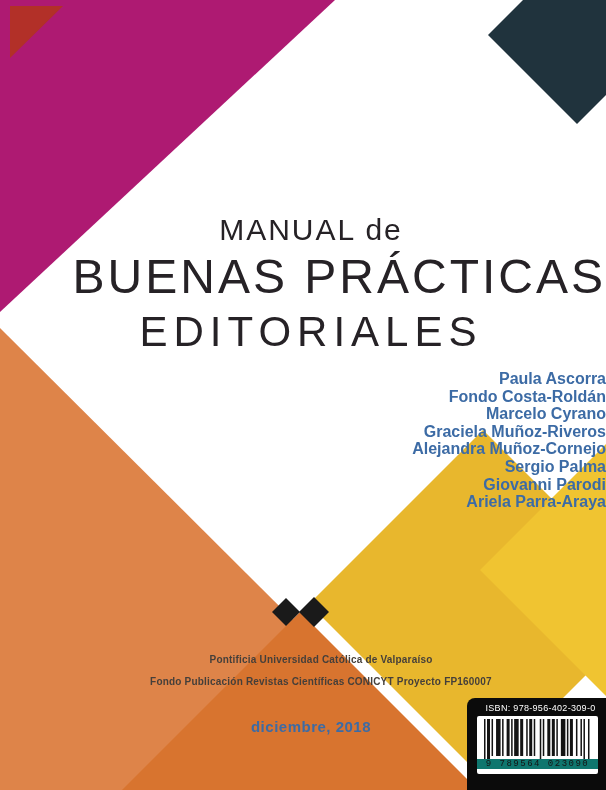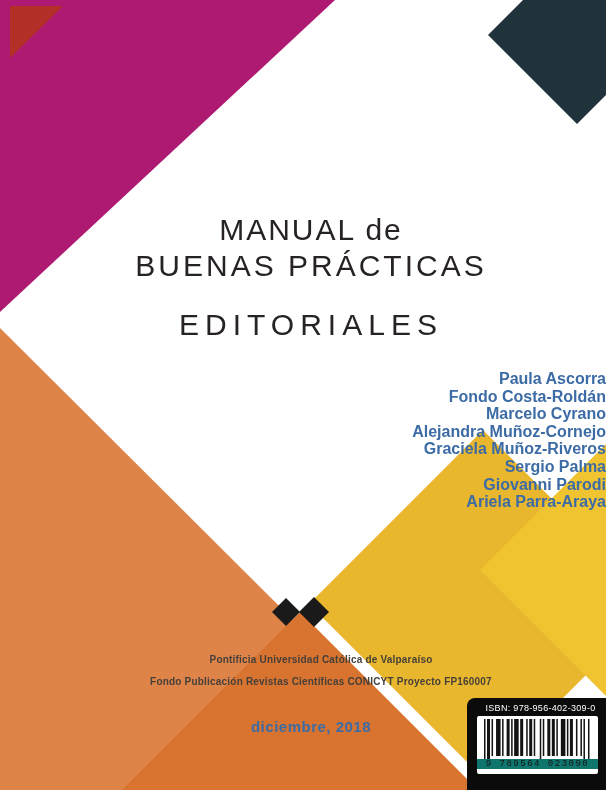--- a/index.html
+++ b/index.html
@@ -9,22 +9,22 @@
     --credits-text:#453F3A; --barcode-box:#0B0B0B;
   }
   html,body{margin:0;padding:0;background:#888;}
   .cover{
     position:relative; width:606px; height:790px; background:#ffffff;
     overflow:hidden; font-family:"Liberation Sans","DejaVu Sans",sans-serif;
   }
   .bg{position:absolute;left:0;top:0;width:606px;height:790px;display:block;}
   .txt{position:absolute;left:16px;right:0;text-align:center;white-space:nowrap;}
   .title1{top:213px;font-size:30px;letter-spacing:2px;color:var(--title-text);}
-  .title2{top:249px;font-size:30px;letter-spacing:3px;color:var(--title-text);}
-  .title3{top:308px;font-size:30px;letter-spacing:6px;color:var(--title-text);}
+  .title2{top:249px;font-size:48px;letter-spacing:3px;color:var(--title-text);text-align:right;}
+  .title3{top:308px;font-size:42px;letter-spacing:6px;color:var(--title-text);}
   .authors{position:absolute;left:0;right:0;top:370px;text-align:right;
     color:var(--accent-blue);font-size:16px;line-height:17.6px;font-weight:600;}
   .credits{position:absolute;left:0;right:0;text-align:center;
     color:var(--credits-text);font-size:10px;font-weight:600;letter-spacing:.2px;padding-left:36px;}
   .credits1{top:676px;} .credits2{top:654px;}
   .date{top:718px;font-size:15px;font-weight:600;color:var(--accent-blue);letter-spacing:.5px;}
   .isbn-box{
     position:absolute; left:467px; top:698px; right:-8px; height:100px;
     background:var(--barcode-box); border-radius:8px;
   }
@@ -61,22 +61,22 @@
   </svg>
 
   <div class="txt title1">MANUAL de</div>
   <div class="txt title2">BUENAS PRÁCTICAS</div>
   <div class="txt title3">EDITORIALES</div>
 
   <div class="authors">
     <div>Paula Ascorra</div>
     <div>Fondo Costa-Roldán</div>
     <div>Marcelo Cyrano</div>
+    <div>Graciela Muñoz-Riveros</div>
     <div>Alejandra Muñoz-Cornejo</div>
-    <div>Graciela Muñoz-Riveros</div>
     <div>Sergio Palma</div>
     <div>Giovanni Parodi</div>
     <div>Ariela Parra-Araya</div>
   </div>
 
   <div class="txt credits credits1">Fondo Publicación Revistas Científicas CONICYT Proyecto FP160007</div>
   <div class="txt credits credits2">Pontificia Universidad Católica de Valparaíso</div>
 
   <div class="txt date">diciembre, 2018</div>
 

